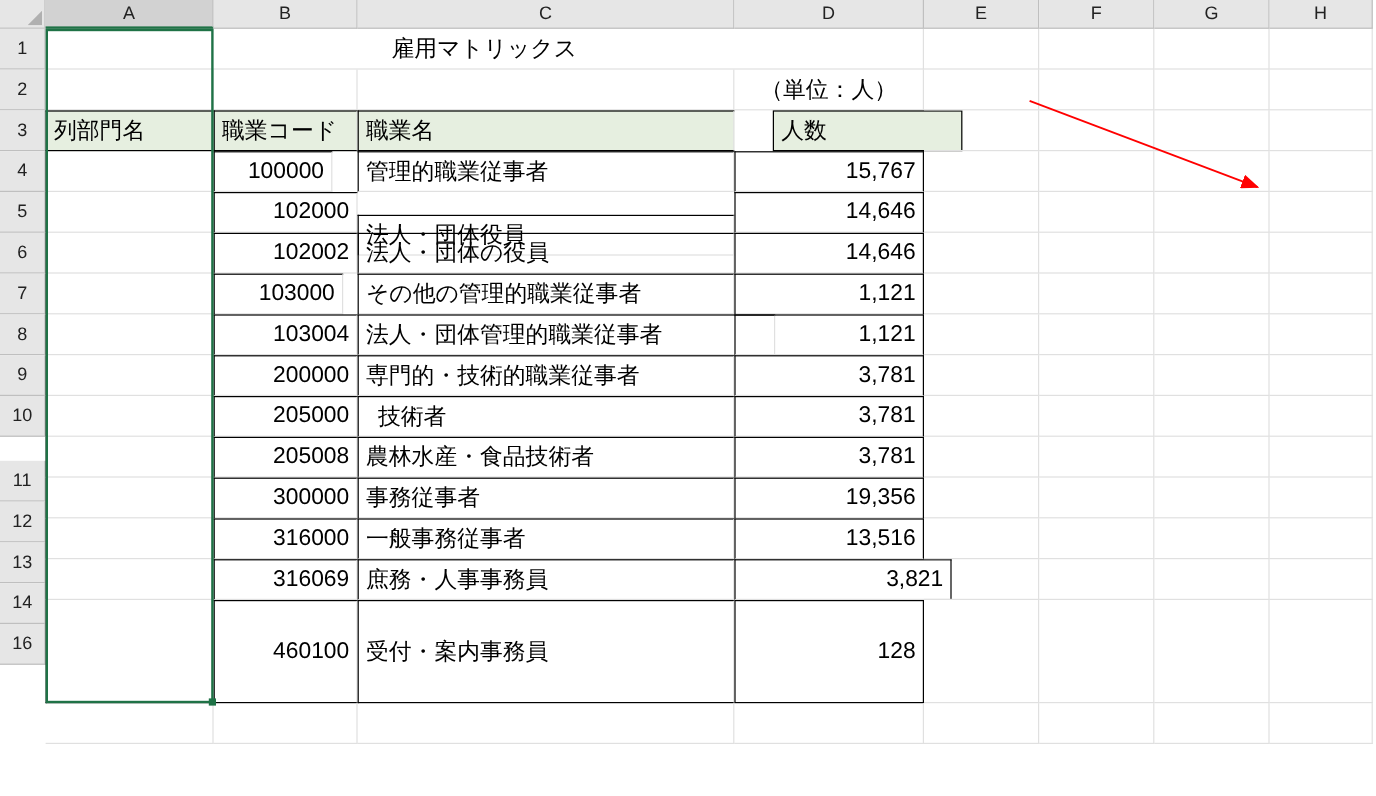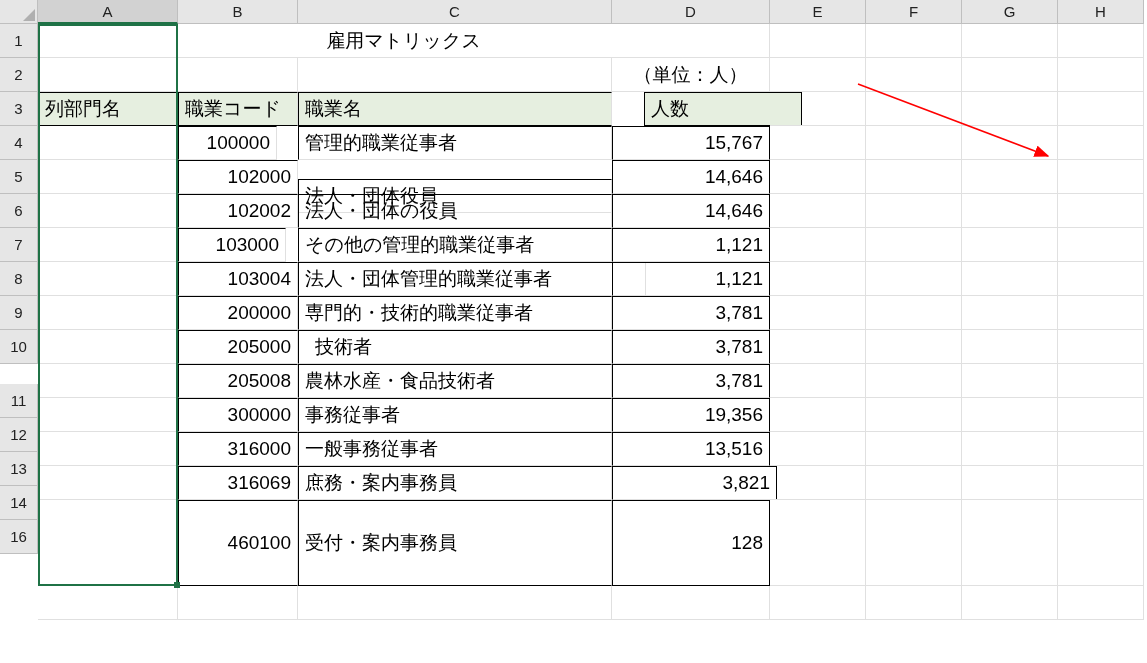--- a/index.html
+++ b/index.html
@@ -109,22 +109,22 @@
       <div class="cell bLeft" style="left: 0px; top: 374px; width: 140px; height: 34px;"></div>
       <div class="cell alignR bLeft bTop" style="left: 140px; top: 374px; width: 120px; height: 34px;">300000</div>
       <div class="cell bLeft bTop" style="left: 260px; top: 374px; width: 314px; height: 34px;">事務従事者</div>
       <div class="cell alignR bLeft bTop bRight" style="left: 574px; top: 374px; width: 158px; height: 34px;">19,356</div>
       <div class="cell bLeft" style="left: 0px; top: 408px; width: 140px; height: 34px;"></div>
       <div class="cell alignR bLeft bTop" style="left: 140px; top: 408px; width: 120px; height: 34px;">316000</div>
       <div class="cell bLeft bTop" style="left: 260px; top: 408px; width: 314px; height: 34px;">一般事務従事者</div>
       <div class="cell alignR bLeft bTop bRight" style="left: 574px; top: 408px; width: 158px; height: 34px;">13,516</div>
       <div class="cell bLeft" style="left: 0px; top: 442px; width: 140px; height: 34px;"></div>
       <div class="cell alignR bLeft bTop" style="left: 140px; top: 442px; width: 120px; height: 34px;">316069</div>
-      <div class="cell bLeft bTop" style="left: 260px; top: 442px; width: 314px; height: 34px;">庶務・案内事務員</div>
-      <div class="cell alignR bLeft bTop bRight" style="left: 574px; top: 442px; width: 165px; height: 34px;">3,821</div>
+      <div class="cell bLeft bTop" style="left: 260px; top: 442px; width: 314px; height: 34px;">庶務・人事事務員</div>
+      <div class="cell alignR bLeft bTop bRight" style="left: 574px; top: 442px; width: 181px; height: 34px;">3,821</div>
       <div class="cell bLeft bBottom" style="left: 0px; top: 476px; width: 140px; height: 86px;"></div>
       <div class="cell alignR bLeft bTop bBottom" style="left: 140px; top: 476px; width: 120px; height: 86px;">460100</div>
       <div class="cell bLeft bTop bBottom" style="left: 260px; top: 476px; width: 314px; height: 86px; text-align: right;">受付・案内事務員</div>
       <div class="cell alignR bLeft bTop bRight bBottom" style="left: 574px; top: 476px; width: 158px; height: 86px;">128</div>
       <div class="cell" style="left: 732px; top: 0px; width: 96px; height: 34px;"></div>
       <div class="cell" style="left: 732px; top: 34px; width: 96px; height: 34px;"></div>
       <div class="cell" style="left: 732px; top: 68px; width: 96px; height: 34px;"></div>
       <div class="cell" style="left: 732px; top: 102px; width: 96px; height: 34px;"></div>
       <div class="cell" style="left: 732px; top: 136px; width: 96px; height: 34px;"></div>
       <div class="cell" style="left: 732px; top: 170px; width: 96px; height: 34px;"></div>

